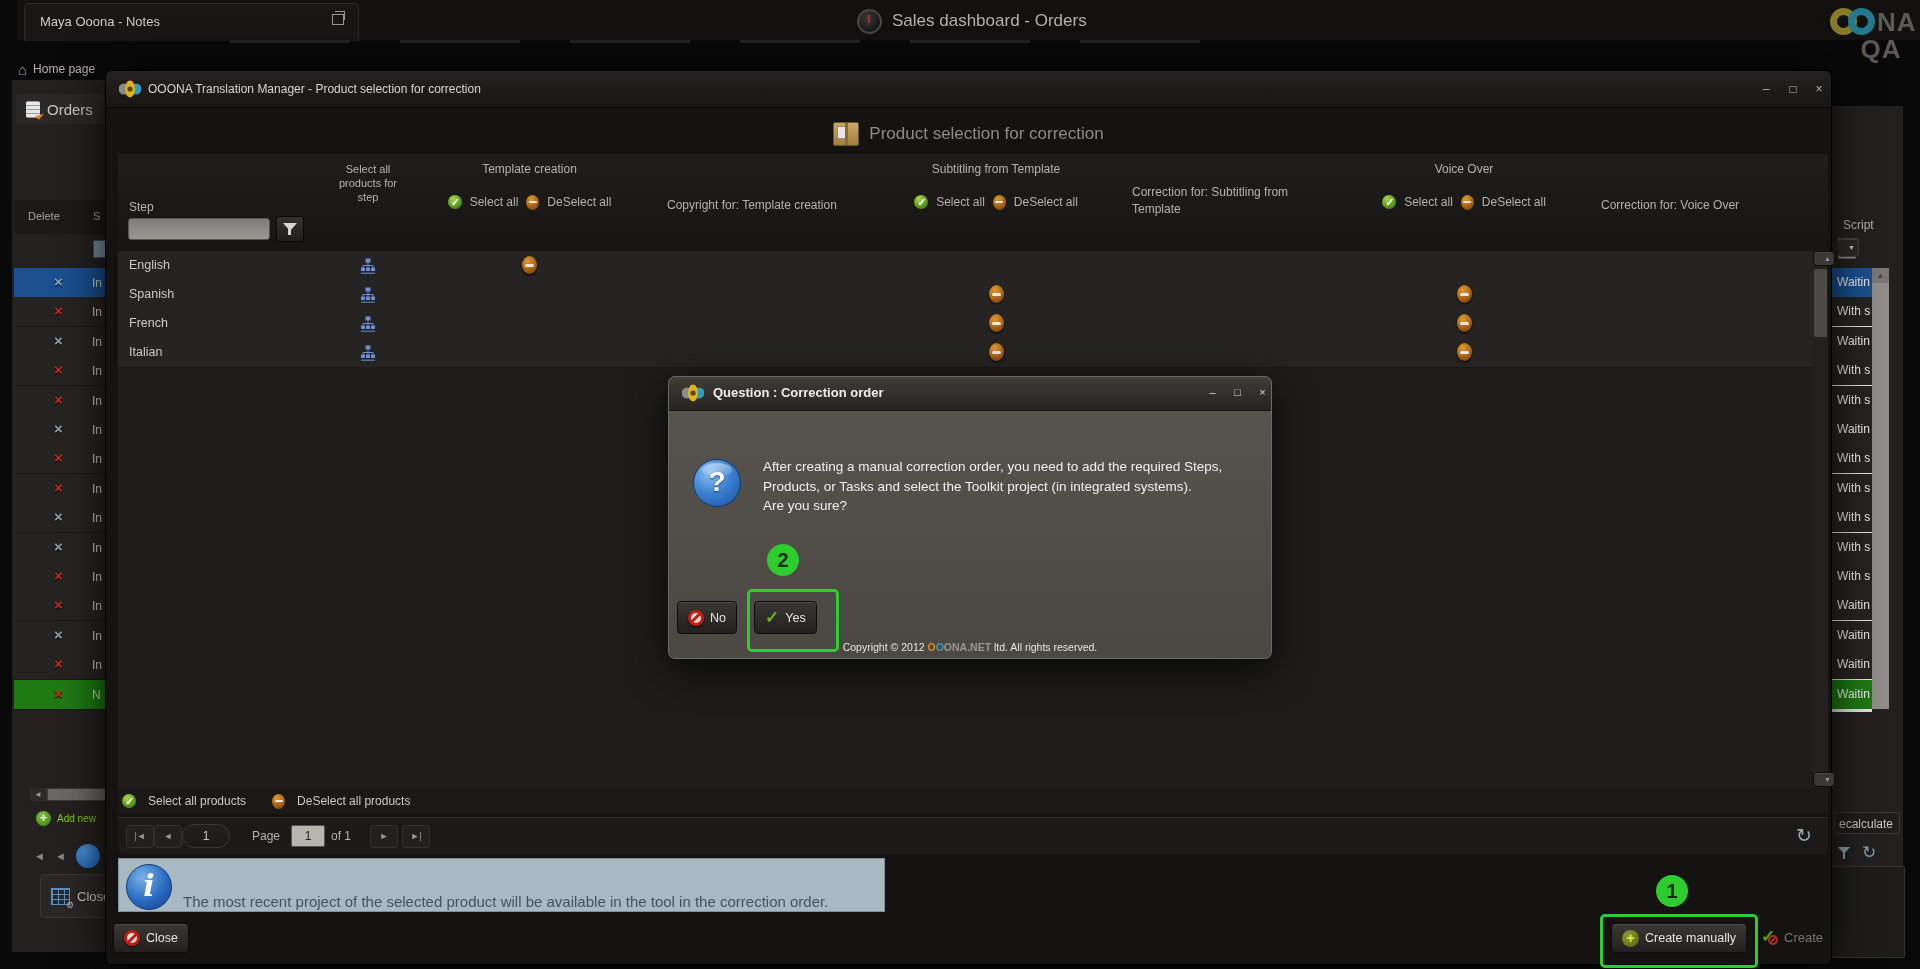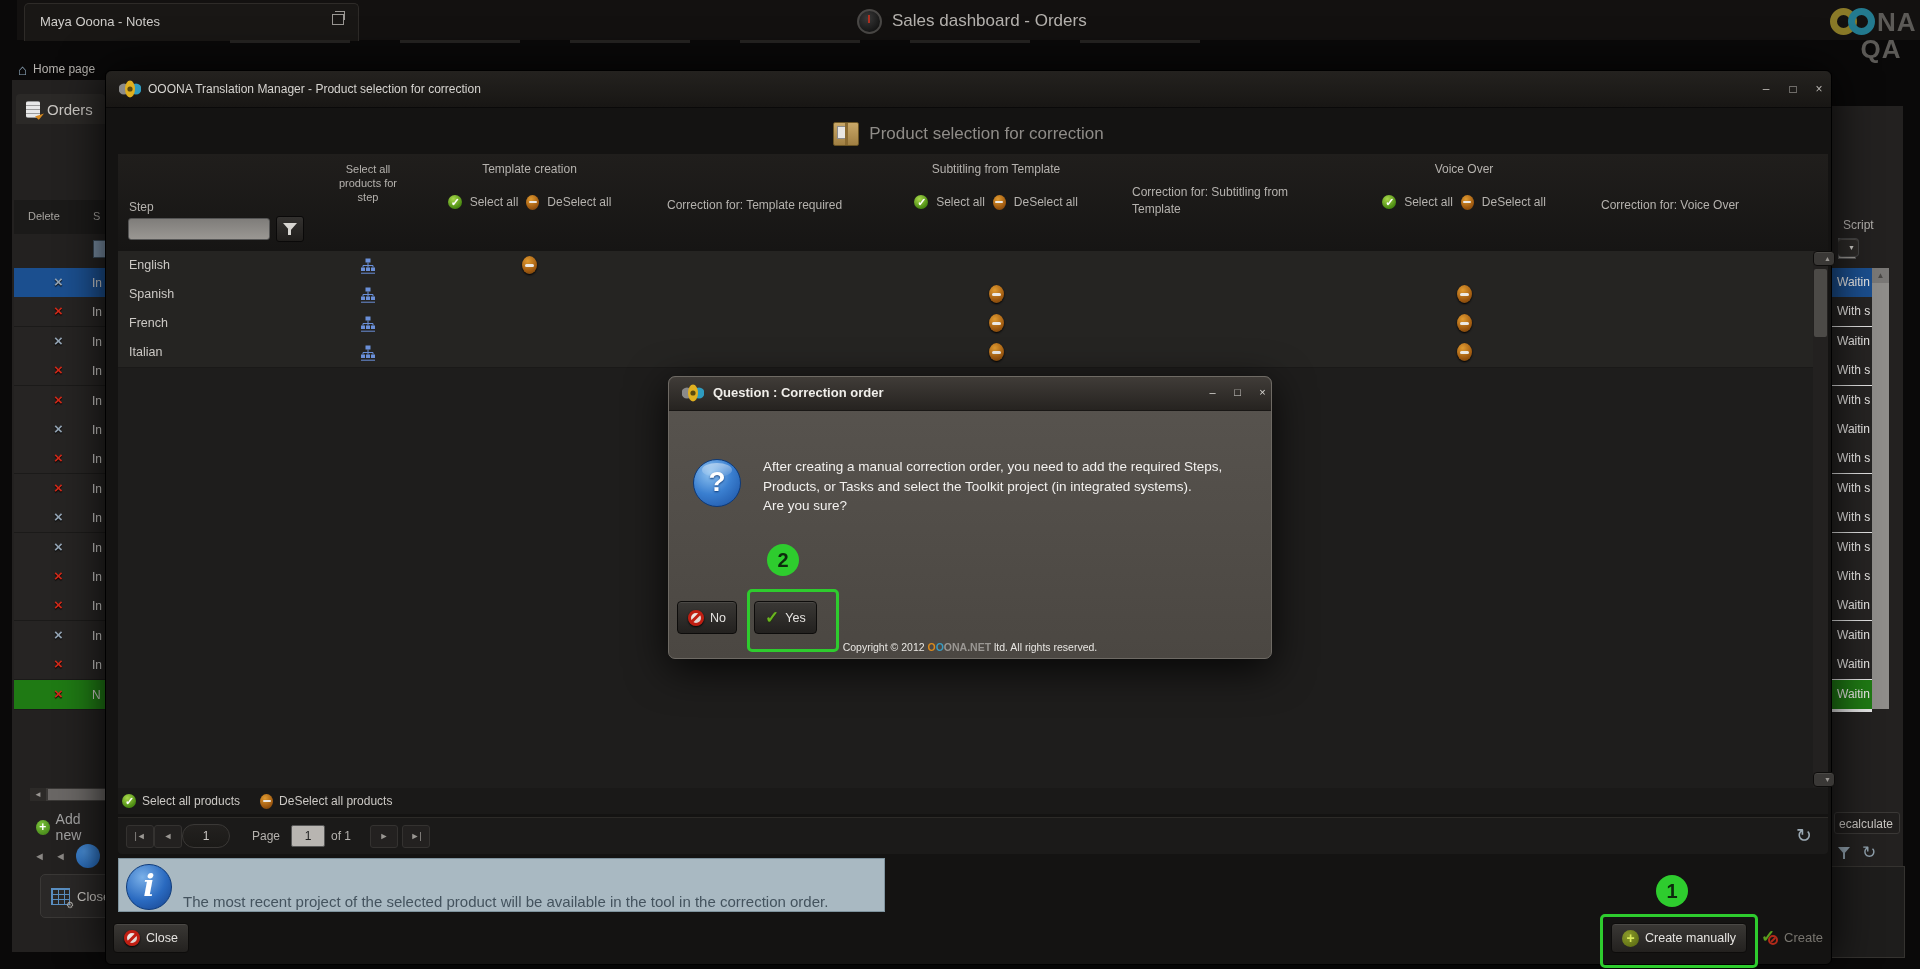--- a/index.html
+++ b/index.html
@@ -52,21 +52,21 @@
   .bx.delete{color:#cf2a1a;text-shadow:0 1px 1px #000;}
   .bx.cut{color:#93a3b3;text-shadow:0 1px 1px #000;}
   .btxt{position:absolute;left:78px;top:8px;font-size:12px;color:#cfcdca;}
   .hscroll{position:absolute;left:18px;top:708px;width:87px;height:13px;background:#3a3836;}
   .hscroll .arr{position:absolute;left:0;top:0;width:16px;height:13px;background:#2c2a28;color:#9a9793;
                 font-size:8px;text-align:center;line-height:13px;}
   .hscroll .thumb{position:absolute;left:18px;top:1px;width:66px;height:11px;background:#6a6765;}
   .addnew{position:absolute;left:24px;top:731px;display:flex;align-items:center;gap:6px;}
   .plus-green{width:15px;height:15px;border-radius:50%;background:radial-gradient(circle at 35% 30%,#7ac23a,#3a7a12);
               color:#fff;font-size:12px;font-weight:bold;text-align:center;line-height:14px;}
-  .addnew .txt{font-size:14px;color:#a3a3a3;}
+  .addnew .txt{font-size:10px;color:#84cc16;}
   .bgl-pager{position:absolute;left:22px;top:764px;display:flex;align-items:center;gap:10px;}
   .bgl-pager .pgc{color:#8a8784;font-size:11px;}
   .bluedot{width:24px;height:24px;border-radius:50%;background:radial-gradient(circle at 35% 30%,#4a8fd8,#1d5fae);}
   .bulkpanel{position:absolute;left:28px;top:794px;width:77px;height:44px;background:#2a2827;border:1px solid #3a3836;
              border-radius:5px;display:flex;align-items:center;gap:7px;padding-left:10px;box-sizing:border-box;}
   .bulkicon{width:17px;height:15px;border:1px solid #5a8fc2;position:relative;
      background-image:linear-gradient(#5a8fc2 1px,transparent 1px),linear-gradient(90deg,#5a8fc2 1px,transparent 1px);
      background-size:6px 5px;}
   .bulkicon::after{content:"⚙";position:absolute;right:-5px;bottom:-6px;font-size:9px;color:#b5b2ae;}
   .bulkpanel .txt{font-size:13px;color:#c9c6c2;}
@@ -136,21 +136,21 @@
   .minidot{width:13px;height:15px;border-radius:50%;position:relative;display:inline-block;
        background:radial-gradient(circle at 38% 28%,#e09a30,#a05a10 62%,#6a3a08);}
   .minidot::after{content:"";position:absolute;left:2.5px;top:6px;width:8px;height:2.5px;background:#ece9e5;border-radius:2px;}
   .chk{width:14px;height:14px;border-radius:50%;position:relative;display:inline-block;
        background:radial-gradient(circle at 38% 28%,#a8d84a,#4a8a12 70%);}
   .chk::after{content:"✓";position:absolute;left:3px;top:0;font-size:11px;font-weight:bold;color:#fff;line-height:14px;}
   .vscroll{position:absolute;left:1695px;top:97px;width:15px;height:536px;background:#232120;}
   .vscroll .btn{position:absolute;left:0;width:15px;height:15px;background:#3a3836;color:#9a9793;font-size:7px;text-align:center;line-height:15px;}
   .vscroll .thumb{position:absolute;left:1px;top:18px;width:13px;height:68px;background:#4c4a47;border-radius:2px;}
 
-  .selbar{position:absolute;left:12px;top:717px;width:1710px;height:26px;background:#1a1918;display:flex;align-items:center;gap:6px;padding-left:4px;box-sizing:border-box;}
+  .selbar{position:absolute;left:12px;top:717px;width:1710px;height:26px;background:#1a1918;display:flex;align-items:center;gap:12px;padding-left:4px;box-sizing:border-box;}
   .selbar .t{font-size:12px;color:#ccc9c5;margin-right:14px;}
   .pgbar{position:absolute;left:12px;top:746px;width:1710px;height:36px;background:#1b1a19;border-top:1px solid #2c2a27;border-radius:0 0 4px 4px;}
   .pg{position:absolute;top:7px;width:26px;height:21px;background:#232120;border:1px solid #343230;border-radius:3px;
       color:#9a9793;font-size:9px;text-align:center;line-height:21px;}
   .pgpill{position:absolute;left:64px;top:6px;width:46px;height:22px;border:1px solid #3a3836;border-radius:12px;
       background:linear-gradient(#23211f,#1b1a18);color:#c9c6c2;font-size:12px;text-align:center;line-height:22px;}
   .pglbl{position:absolute;top:11px;font-size:12px;color:#b5b2ae;}
   .pgin{position:absolute;left:173px;top:7px;width:32px;height:20px;background:#b8b5b1;border:1px solid #555;border-radius:2px;
       color:#222;font-size:12px;text-align:center;line-height:20px;}
   .pgrefresh{position:absolute;left:1678px;top:6px;font-size:19px;color:#9aa8b2;}
@@ -421,21 +421,21 @@
           <span class="minidot"></span>
           <span>DeSelect all</span>
         </div>
         <div class="subrow" style="left:1219px;width:254px">
           <span class="chk"></span>
           <span>Select all</span>
           <span class="minidot"></span>
           <span>DeSelect all</span>
         </div>
 
-        <div class="corrlbl" style="left:549px;top:44px;width:200px">Correction for: Template required</div>
+        <div class="corrlbl" style="left:549px;top:44px;width:200px">Copyright for: Template creation</div>
         <div class="corrlbl" style="left:1014px;top:30px;width:185px;line-height:17px">Correction for: Subtitling from Template</div>
         <div class="corrlbl" style="left:1483px;top:44px;width:210px">Correction for: Voice Over</div>
 
         <div class="steplbl">Step</div>
         <div class="selprodlbl">Select all products for step</div>
 
         <div class="fakein"></div>
         <div class="funnelbtn"></div>
       </div>
 

